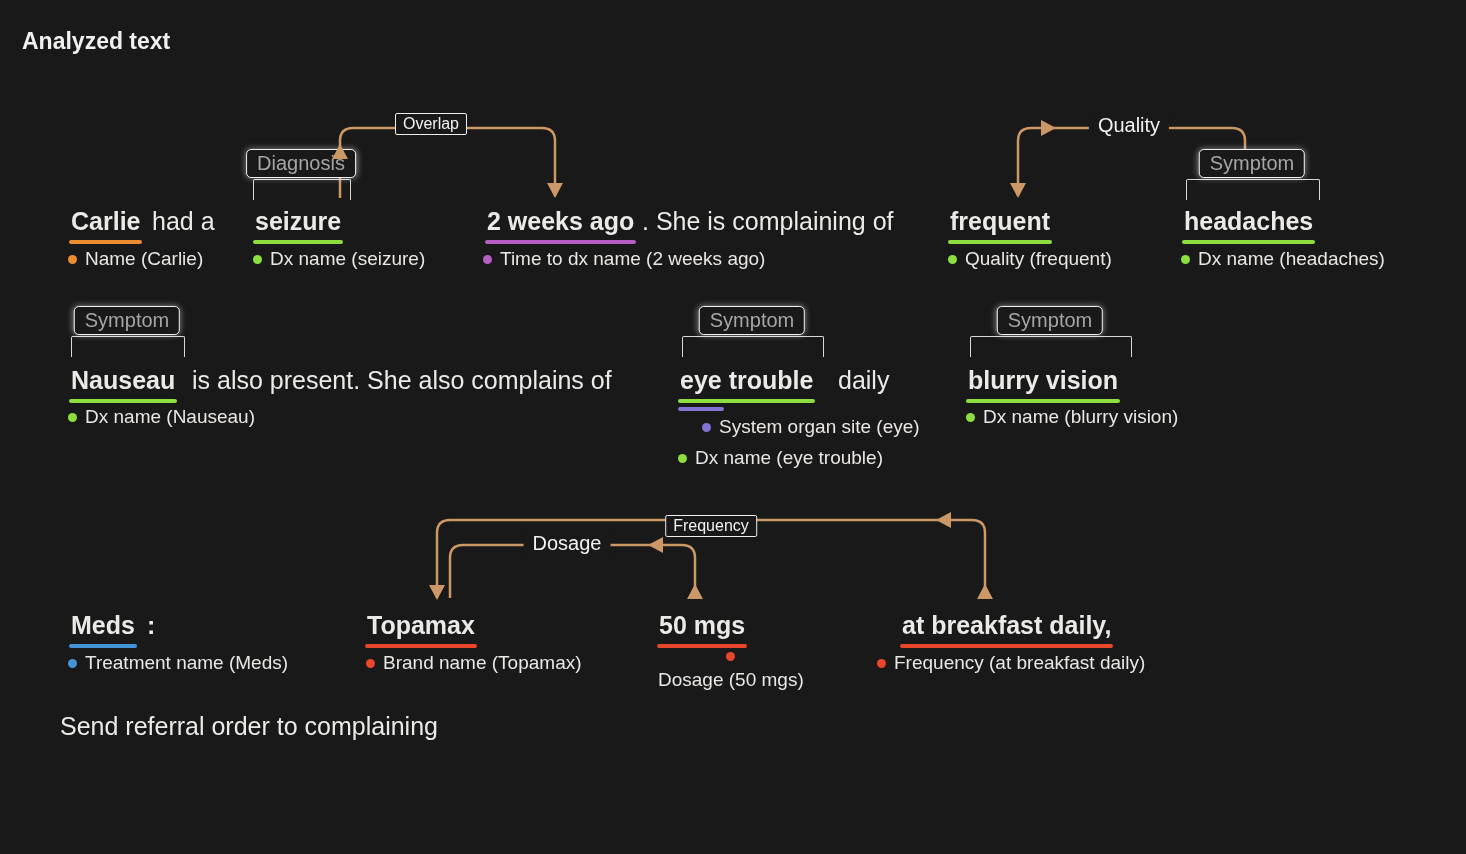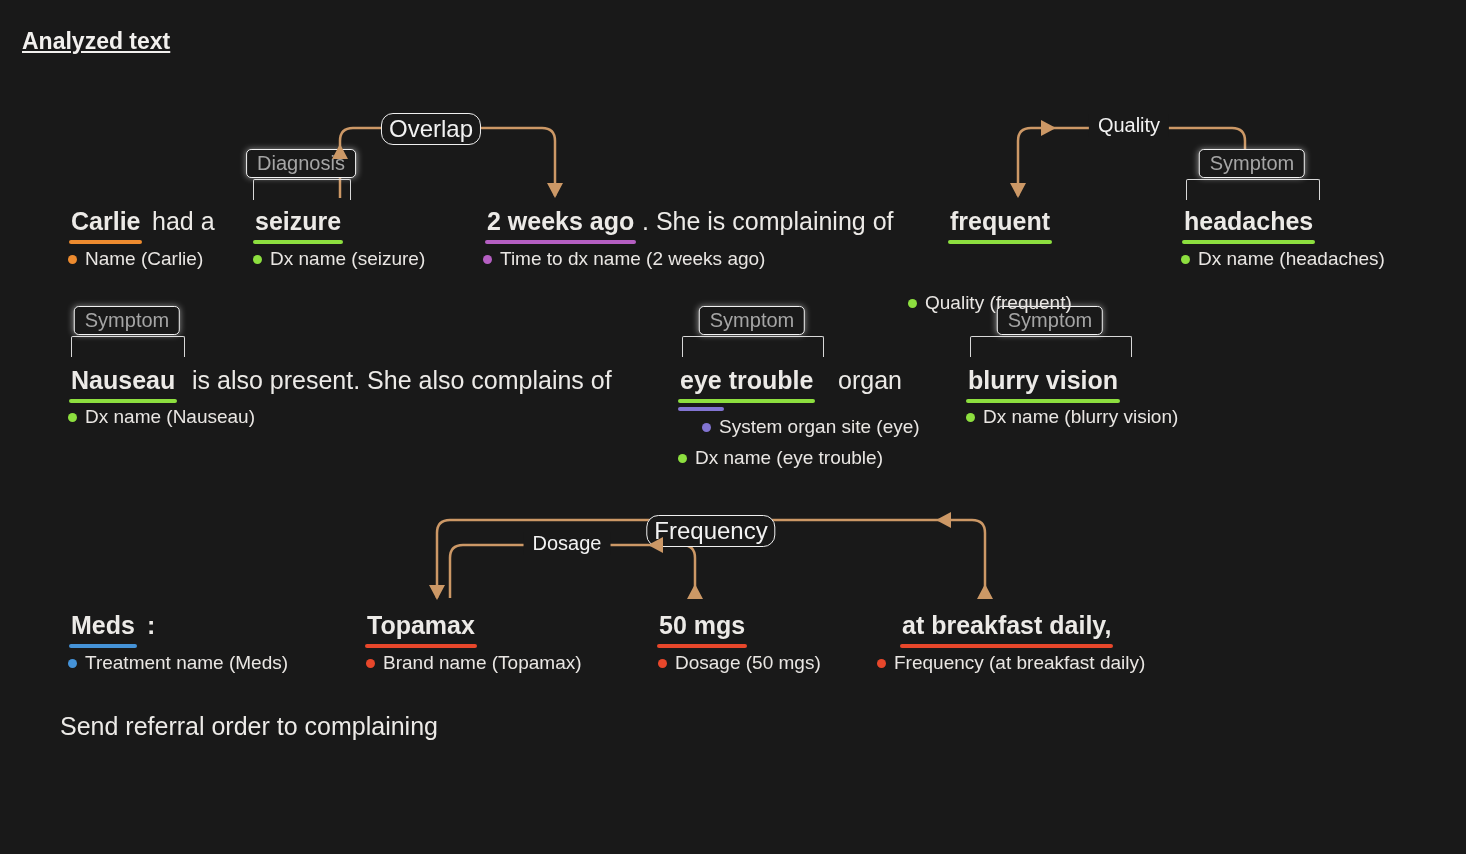--- a/index.html
+++ b/index.html
@@ -2,21 +2,21 @@
 <html><head>
 <meta charset="utf-8">
 <style>
   html,body { margin:0; padding:0; background:#191919; }
   .canvas {
     position:relative; width:1466px; height:854px;
     background:var(--bg,#191919);
     font-family:"Liberation Sans", sans-serif;
     overflow:hidden;
   }
-  .page-title { position:absolute; left:22px; top:28px; font-size:23px; font-weight:bold; color:#f2f0ee; z-index:5;text-decoration:underline; }
+  .page-title { position:absolute; left:22px; top:28px; font-size:23px; font-weight:bold; color:#f2f0ee; z-index:5; }
 
   .word { position:absolute; font-size:25px; line-height:30px; color:#eceae7; white-space:nowrap; z-index:5; }
   .bold { font-weight:bold; }
   .entity { font-weight:bold; }
   .entity::after {
     content:""; position:absolute; left:-2px; right:-2px; bottom:-8px;
     height:4px; border-radius:2px; background:var(--uc,#888888);
   }
   .entity.organ::before {
     content:""; position:absolute; left:-2px; width:46px; bottom:-16px;
@@ -29,22 +29,22 @@
   .bracket { position:absolute; height:20px; border:1.6px solid #d8d8d8; border-bottom:none; border-radius:2px 2px 0 0; z-index:2; }
 
   .span-label {
     position:absolute; transform:translateX(-50%); z-index:3;
     background:var(--bg,#191919); border:1.6px solid #f2f2f2; border-radius:5px;
     padding:2px 10px; font-size:20px; color:#a5a5a5; white-space:nowrap;
     box-shadow:0 0 6px rgba(255,255,255,.5);
   }
   .rel-box {
     position:absolute; transform:translateX(-50%); z-index:3;
-    background:var(--bg,#191919); border:1.6px solid #efefef; border-radius:12px;
-    padding:1px 7px; font-size:24px; color:#f2f2f2; white-space:nowrap;
+    background:var(--bg,#191919); border:1.6px solid #efefef; border-radius:2px;
+    padding:1px 7px; font-size:16px; color:#f2f2f2; white-space:nowrap;
   }
   .rel-text {
     position:absolute; transform:translateX(-50%); z-index:3;
     background:var(--bg,#191919); padding:0 9px; font-size:20px; color:#f2f2f2; white-space:nowrap;
   }
 
   .arcs { position:absolute; left:0; top:0; z-index:1; }
   .arc { fill:none; stroke:var(--arc,#cc9866); stroke-width:2.5; }
 
   .arr { position:absolute; width:0; height:0; z-index:6; }
@@ -109,33 +109,33 @@
     <span>Name (Carlie)</span>
   </div>
   <div class="tag" style="left:253px; top:248px;">
     <span class="dot" style="--dc: #8ddf3f;"></span>
     <span>Dx name (seizure)</span>
   </div>
   <div class="tag" style="left:483px; top:248px;">
     <span class="dot" style="--dc: #b55fc2;"></span>
     <span>Time to dx name (2 weeks ago)</span>
   </div>
-  <div class="tag" style="left:908px; top:248px;margin-top:44px;">
+  <div class="tag" style="left:948px; top:248px;">
     <span class="dot" style="--dc: #8ddf3f;"></span>
     <span>Quality (frequent)</span>
   </div>
   <div class="tag" style="left:1181px; top:248px;">
     <span class="dot" style="--dc: #8ddf3f;"></span>
     <span>Dx name (headaches)</span>
   </div>
 
   <span class="word entity" style="left: 71px; top: 365px; --uc: #8ddf3f;">Nauseau</span>
   <span class="word" style="left:192px; top:365px;">is also present. She also complains of</span>
   <span class="word entity organ" style="left: 680px; top: 365px; --uc: #8ddf3f; --uc2: #8274d2;">eye trouble</span>
-  <span class="word" style="left:838px; top:365px;">organ</span>
+  <span class="word" style="left:838px; top:365px;">daily</span>
   <span class="word entity" style="left: 968px; top: 365px; --uc: #8ddf3f;">blurry vision</span>
 
   <div class="tag" style="left:68px; top:406px;">
     <span class="dot" style="--dc: #8ddf3f;"></span>
     <span>Dx name (Nauseau)</span>
   </div>
   <div class="tag" style="left:702px; top:416px;">
     <span class="dot" style="--dc: #8274d2;"></span>
     <span>System organ site (eye)</span>
   </div>
@@ -155,21 +155,21 @@
   <span class="word entity" style="left: 902px; top: 610px; --uc: #e8472b;">at breakfast daily,</span>
 
   <div class="tag" style="left:68px; top:652px;">
     <span class="dot" style="--dc: #4593d8;"></span>
     <span>Treatment name (Meds)</span>
   </div>
   <div class="tag" style="left:366px; top:652px;">
     <span class="dot" style="--dc: #e8472b;"></span>
     <span>Brand name (Topamax)</span>
   </div>
-  <div class="tag" style="left:658px; top:652px;">
+  <div class="tag" style="left:658px; top:652px;flex-direction:column;">
     <span class="dot" style="--dc: #e8472b;"></span>
     <span>Dosage (50 mgs)</span>
   </div>
   <div class="tag" style="left:877px; top:652px;">
     <span class="dot" style="--dc: #e8472b;"></span>
     <span>Frequency (at breakfast daily)</span>
   </div>
 
   <div class="footer-line" style="left:60px; top:712px;">Send referral order to complaining</div>
 

